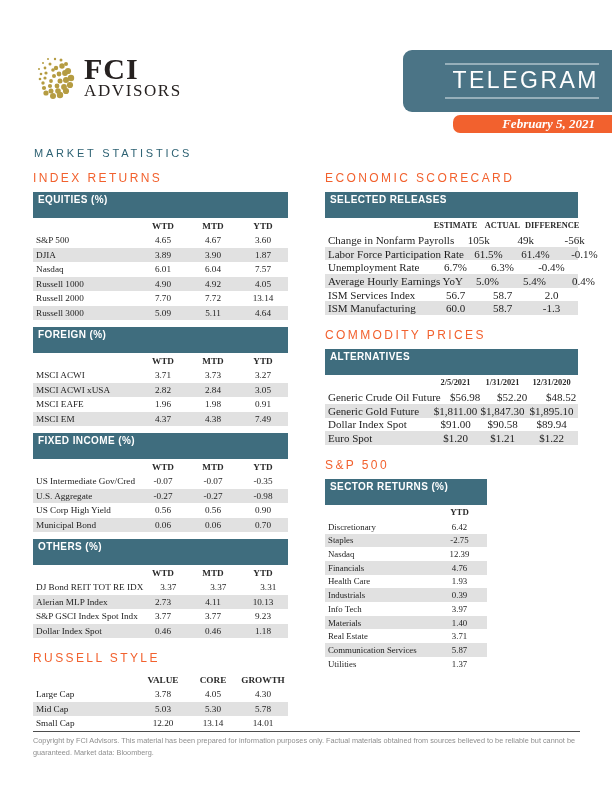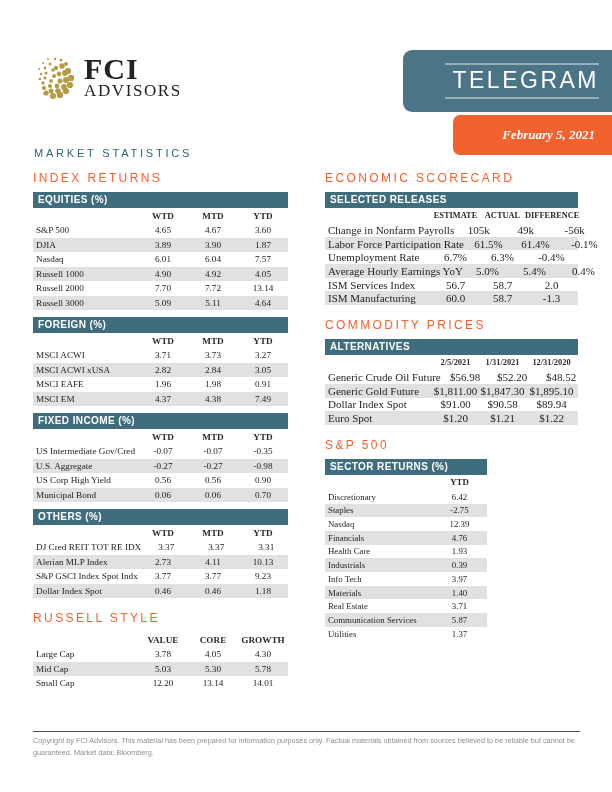--- a/index.html
+++ b/index.html
@@ -14,40 +14,40 @@
   .adv{font-size:17px;letter-spacing:1.6px;line-height:18px;}
 
   .tg{position:absolute;left:403px;top:50px;width:209px;height:62px;
       background:var(--banner-teal,#4B7486);border-radius:9px 0 0 9px;}
   .tg-rule{position:absolute;left:42px;right:13px;height:2px;background:#96AFBA;}
   .tg-rule.top{top:13px}
   .tg-rule.bot{bottom:13px}
   .tg-text{position:absolute;right:13px;top:50%;transform:translateY(-52%);
            color:#fff;font-size:23px;letter-spacing:2.5px;font-weight:400;}
 
-  .date{position:absolute;left:453px;top:115px;width:159px;height:40px;box-sizing:border-box;
+  .date{position:absolute;left:453px;top:115px;width:159px;height:18px;box-sizing:border-box;
         background:var(--accent-orange,#F2612E);border-radius:7px 0 0 7px;
         color:#fff;font-family:"Liberation Serif",serif;font-style:italic;font-weight:700;
         font-size:13px;display:flex;align-items:center;justify-content:flex-end;padding-right:17px;}
 
   .mkt{position:absolute;left:34px;top:147px;color:var(--title-teal,#2E6273);
        font-size:11px;font-weight:400;letter-spacing:2.8px;}
 
   
   .col-left{position:absolute;left:33px;top:172px;width:255px;}
   .col-right{position:absolute;left:325px;top:172px;width:253px;}
 
   .sec-h{font-size:12px;font-weight:400;letter-spacing:2.4px;line-height:12px;
          color:var(--accent-orange,#F2612E);margin:0 0 8px 0;}
   .sec-h.mt{margin-top:14px;}
 
   
   .tbl{margin-bottom:7px;}
   .tbar{background:var(--bar-teal,#3F6D7E);color:#fff;font-size:10px;font-weight:700;
-        letter-spacing:0.4px;height:16px;line-height:15.5px;padding-left:5px;}
+        letter-spacing:0.4px;height:26px;line-height:15.5px;padding-left:5px;}
   .trow{display:grid;align-items:center;font-family:"Liberation Serif",serif;color:#1e1e1e;}
   .trow.shade{background:var(--row-shade,#E1E1E1);}
   .tcell{white-space:nowrap;}
   .tcell.label{text-align:left;padding-left:3px;}
   .tcell.val{text-align:center;}
   .thead-row .tcell{font-weight:700;color:#2b2b2b;}
 
   .tbl-left .trow{grid-template-columns:1fr 50px 50px 50px;height:14.5px;font-size:9.2px;}
   .tbl-left .trow.thead-row{height:15px;font-size:9.2px;}
 
@@ -239,21 +239,21 @@
       </div>
     <div class="tbl tbl-left">
         <div class="tbar">OTHERS (%)</div>
         <div class="trow thead-row">
           <div class="tcell label"></div>
           <div class="tcell val">WTD</div>
           <div class="tcell val">MTD</div>
           <div class="tcell val">YTD</div>
         </div>
         <div class="trow ">
-          <div class="tcell label">DJ Cred REIT TOT RE IDX</div>
+          <div class="tcell label">DJ Bond REIT TOT RE IDX</div>
           <div class="tcell val">3.37</div>
           <div class="tcell val">3.37</div>
           <div class="tcell val">3.31</div>
         </div>
         <div class="trow shade">
           <div class="tcell label">Alerian MLP Index</div>
           <div class="tcell val">2.73</div>
           <div class="tcell val">4.11</div>
           <div class="tcell val">10.13</div>
         </div>

